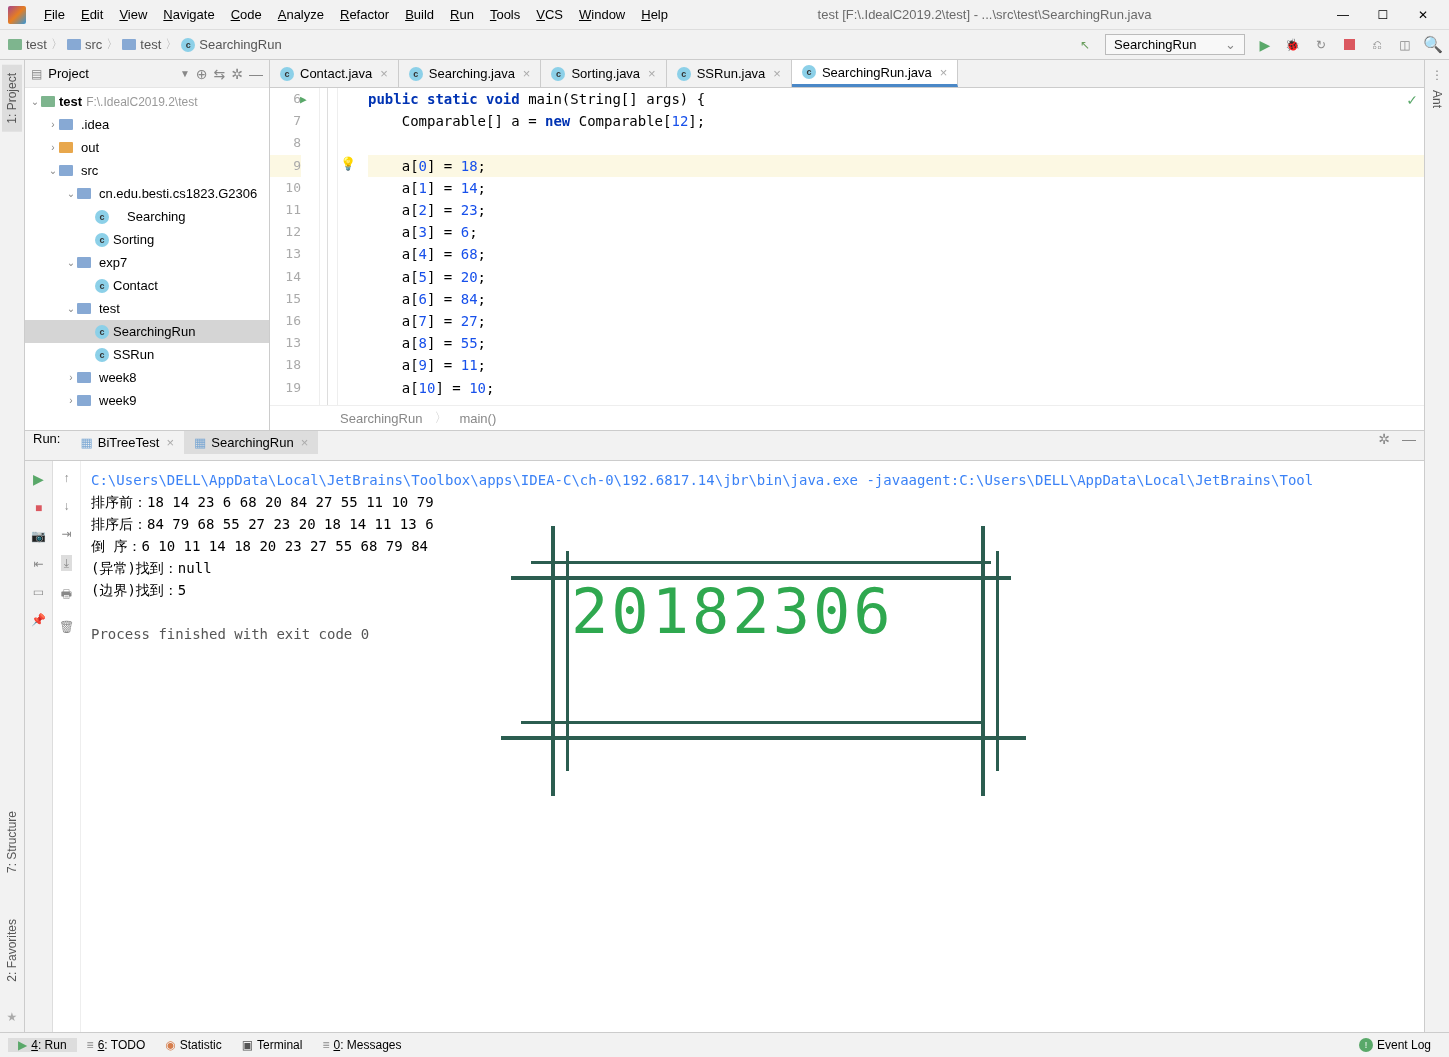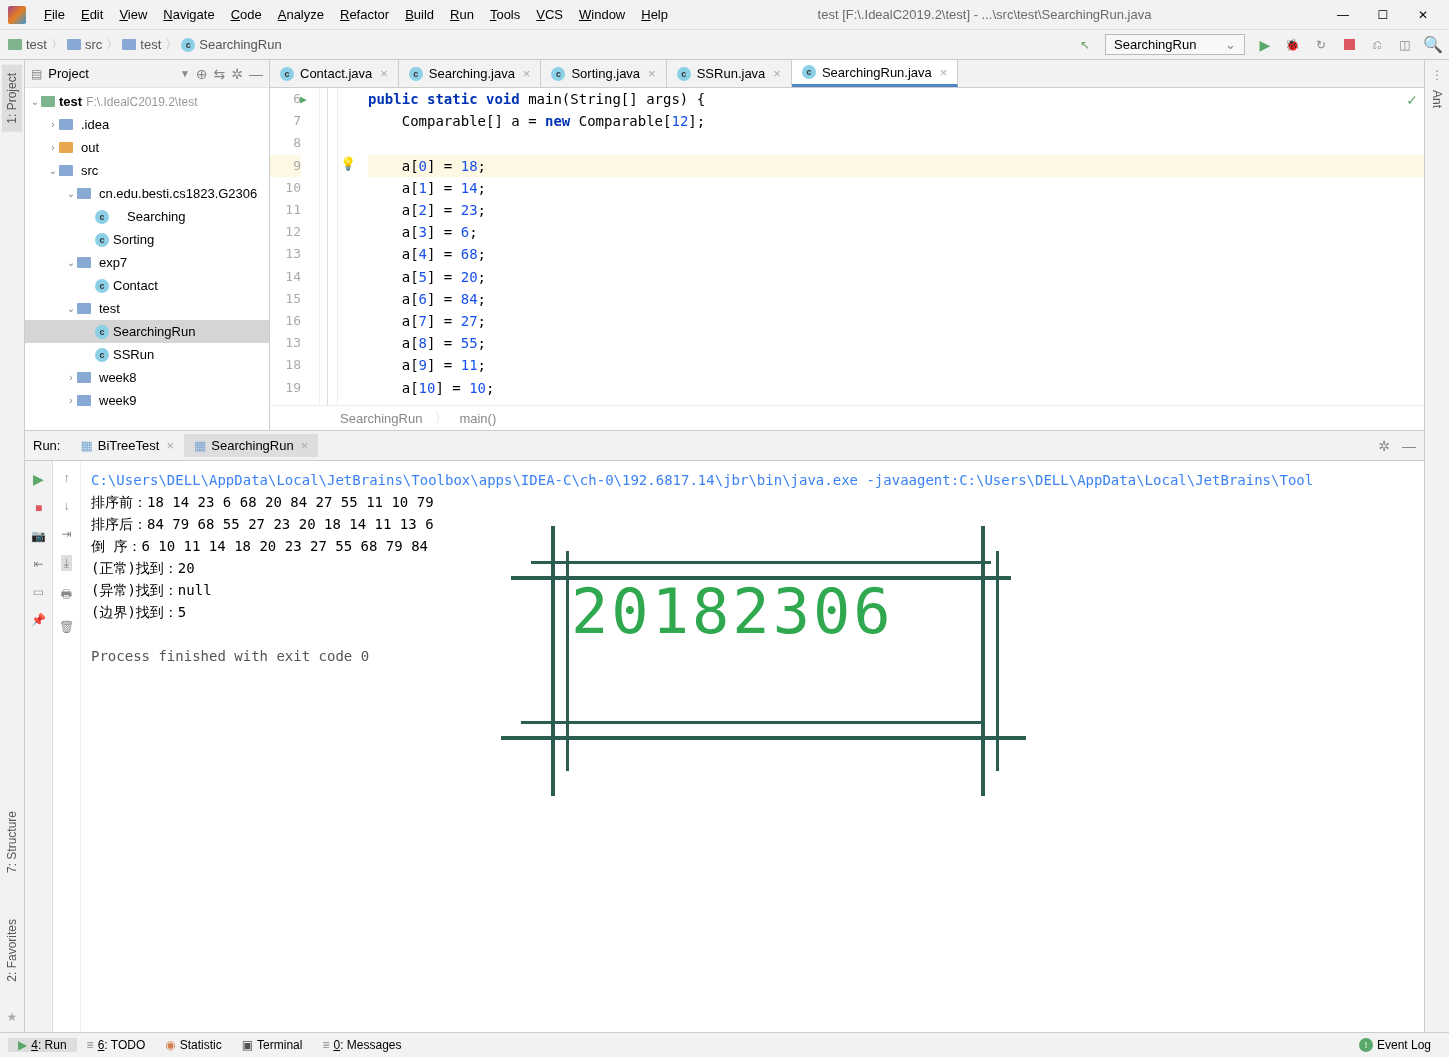--- a/index.html
+++ b/index.html
@@ -67,21 +67,21 @@
     .fold-line { position: absolute; left: 7px; top: 0; bottom: 0; width: 1px; background: #ddd;}
     .code-area { flex: 1; font-family: "Consolas", monospace; font-size: 14px; line-height: 22.2px; padding-left: 30px; white-space: pre;}
     .code-line.highlight { background: #fcf8e3;}
     .kw { color: #0033b3; font-weight: bold;}
     .num { color: #1750eb;}
     .check-mark { position: absolute; top: 4px; right: 6px; color: #59a869; font-size: 14px;}
     
     .editor-footer { height: 25px; display: flex; align-items: center; padding-left: 70px; gap: 12px; background: #fff; border-top: 1px solid #eee; font-size: 13px; color: #888;}
     
     .run-panel { flex: 1; background: #fff; border-top: 1px solid #ccc; display: flex; flex-direction: column;}
-    .run-header { height: 30px; display: flex; align-items: center; background: #f2f2f2; border-bottom: 1px solid #ccc; padding: 0 8px;}
+    .run-header { height: 30px; display: flex; align-items: flex-start; background: #f2f2f2; border-bottom: 1px solid #ccc; padding: 0 8px;}
     .run-header-label { font-size: 13px; margin-right: 10px;}
     .run-tab { display: flex; align-items: center; gap: 5px; padding: 4px 10px; font-size: 13px; cursor: pointer;}
     .run-tab.active { background: #ddd;}
     .run-header-right { margin-left: auto; display: flex; gap: 12px;}
     
     .run-body { flex: 1; display: flex; position: relative;}
     .run-left-bar { width: 28px; background: #f2f2f2; border-right: 1px solid #ddd; display: flex; flex-direction: column; align-items: center; gap: 14px; padding-top: 10px;}
     .run-second-bar { width: 28px; background: #fff; border-right: 1px solid #eee; display: flex; flex-direction: column; align-items: center; gap: 14px; padding-top: 10px;}
     .console { flex: 1; font-family: "Consolas", monospace; font-size: 14px; padding: 8px 10px; line-height: 22px; position: relative;}
     .console-line.path { color: #3b82f6;}
@@ -371,21 +371,20 @@
           <span style="color:#888;">⇥</span>
           <span style="color:#888;background:#ddd;padding:1px 3px;">⤓</span>
           <span style="color:#888;">🖶</span>
           <span style="color:#888;">🗑</span>
         </div>
         <div class="console" id="console">
           <div class="console-line path">C:\Users\DELL\AppData\Local\JetBrains\Toolbox\apps\IDEA-C\ch-0\192.6817.14\jbr\bin\java.exe -javaagent:C:\Users\DELL\AppData\Local\JetBrains\Tool</div>
             <div class="console-line ">排序前：18 14 23 6 68 20 84 27 55 11 10 79</div>
             <div class="console-line ">排序后：84 79 68 55 27 23 20 18 14 11 13 6</div>
             <div class="console-line ">倒  序：6 10 11 14 18 20 23 27 55 68 79 84</div>
-            <div class="console-line ">(正常)找到：20</div>
             <div class="console-line ">(异常)找到：null</div>
             <div class="console-line ">(边界)找到：5</div>
             <div class="console-line ">&nbsp;</div>
             <div class="console-line exit">Process finished with exit code 0</div>
             <div class="watermark">
             <div class="wm-line wm-h1"></div>
             <div class="wm-line wm-h3"></div>
             <div class="wm-line wm-h2"></div>
             <div class="wm-line wm-h4"></div>
             <div class="wm-line wm-v1"></div>

